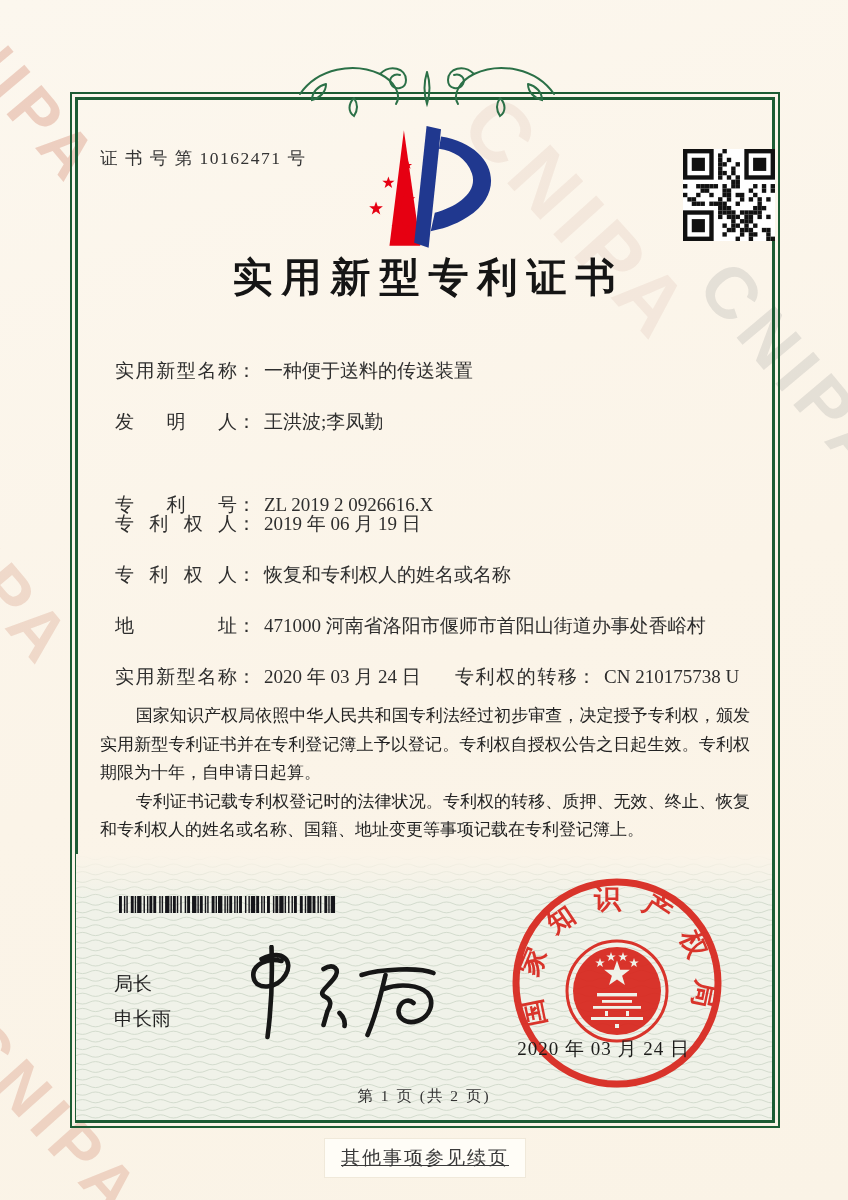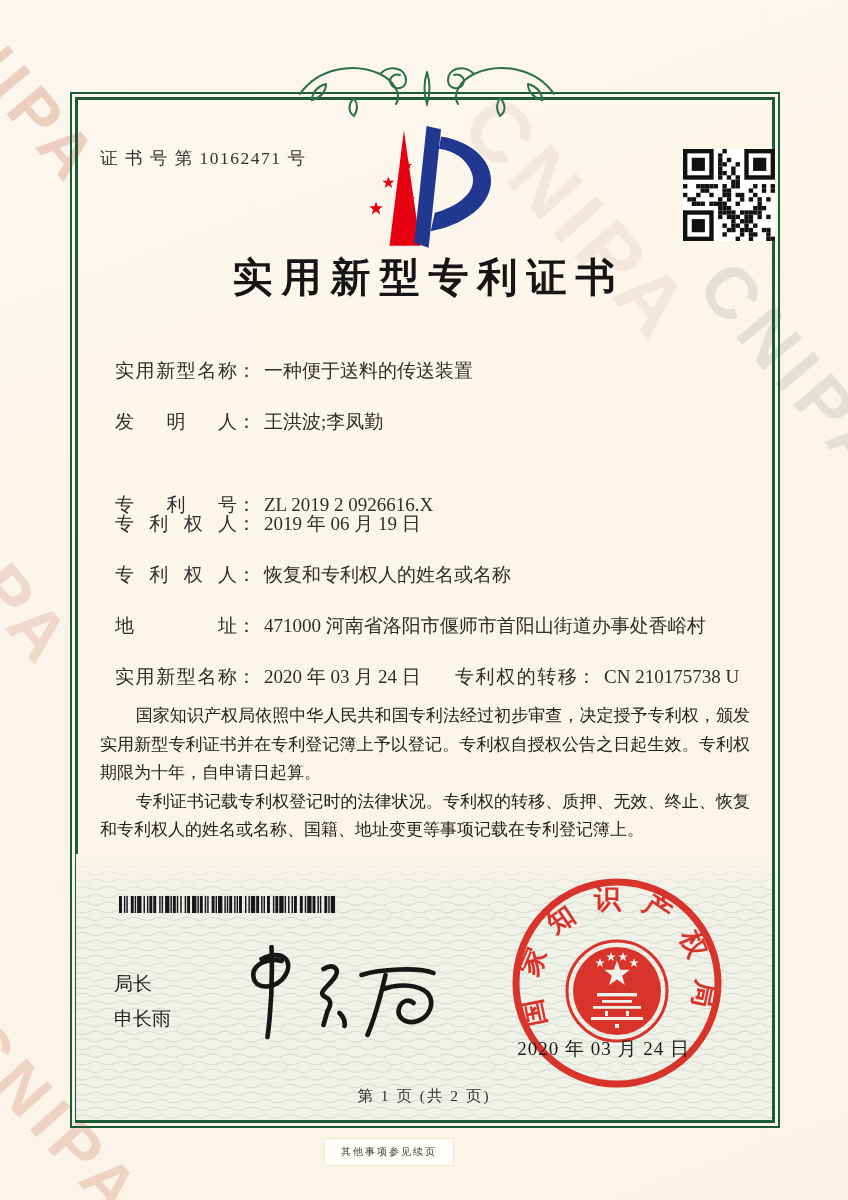--- a/index.html
+++ b/index.html
@@ -27,21 +27,21 @@
   .wave-zone{position:absolute;left:76px;top:854px;width:696px;height:266px;overflow:hidden;background:#f0f2e9;z-index:3;}
   #waves path{fill:none;stroke:#ccd6c7;stroke-width:1;opacity:.8;}
   .wave-fade{position:absolute;left:0;top:0;width:100%;height:46px;background:linear-gradient(#fbf4e8,rgba(251,244,232,0));}
   .barcode{position:absolute;left:119px;top:896px;z-index:5;}
   .signoff{position:absolute;left:114px;top:966px;font-size:19px;color:#222;line-height:35px;z-index:5;}
   .signature{position:absolute;left:225px;top:945px;z-index:5;}
   .signature path{fill:none;stroke:#161616;stroke-width:4.6;stroke-linecap:round;stroke-linejoin:round;}
   .seal{position:absolute;left:502px;top:868px;z-index:6;opacity:.93;}
   .seal-date{position:absolute;left:496px;top:1036px;width:215px;text-align:center;font-size:19px;letter-spacing:1px;color:#1c1c1a;z-index:7;}
   .page-info{position:absolute;left:74px;top:1086px;width:700px;text-align:center;font-size:15.5px;letter-spacing:2px;color:#333;z-index:7;}
-  .cont-note{position:absolute;left:324px;top:1138px;background:#fffdf7;border:1px solid #f0e9da;padding:6px 16px;font-size:10px;letter-spacing:2px;color:#3a3a3a;z-index:4;}
+  .cont-note{position:absolute;left:324px;top:1138px;background:#fffdf7;border:1px solid #f0e9da;padding:6px 16px;font-size:19px;letter-spacing:2px;color:#3a3a3a;z-index:4;text-decoration:underline;}
 </style>
 </head>
 <body>
 
 <div class="page">
 
   <div class="wm wm-tl">CNIPA</div>
   <div class="wm wm-mid">CNIPA</div>
   <div class="wm wm-right">CNIPA</div>
   <div class="wm wm-left">CNIPA</div>

